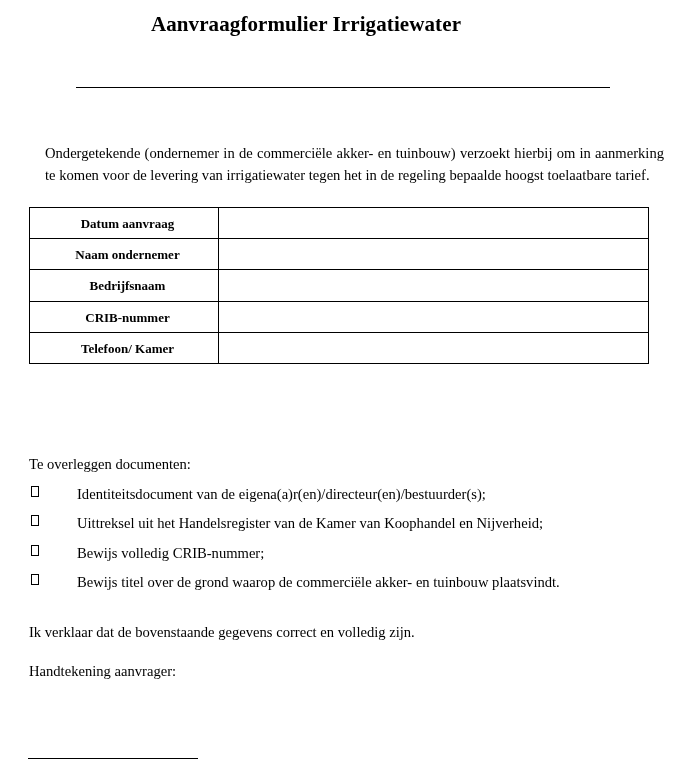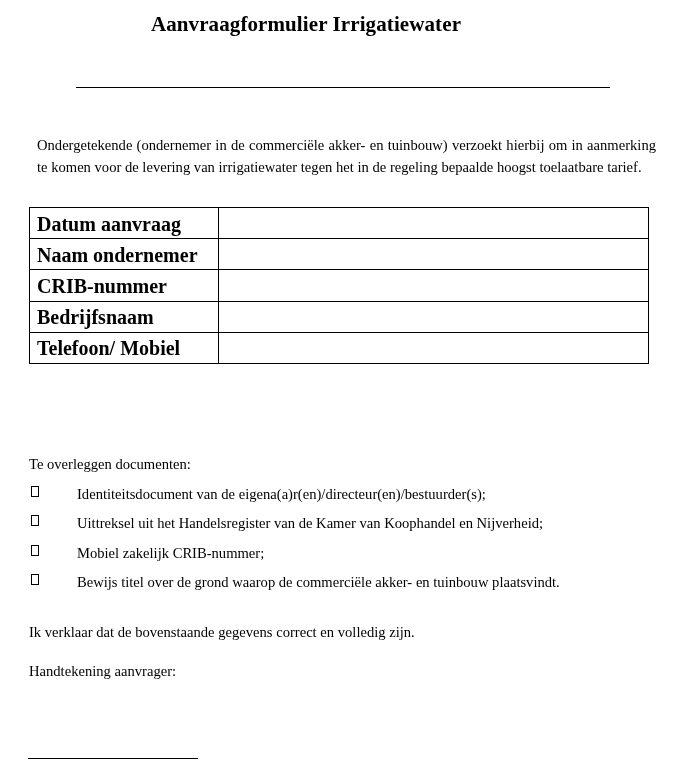--- a/index.html
+++ b/index.html
@@ -5,79 +5,79 @@
   html, body { margin:0; padding:0; background:#ffffff; }
   body { width:688px; height:780px; position:relative; overflow:hidden;
          font-family:"Liberation Serif","DejaVu Serif",serif; color:#000; }
   .title { position:absolute; top:12px; left:0; width:612px; text-align:center;
            font-size:21px; font-weight:bold; letter-spacing:0.1px; }
   .top-rule { position:absolute; top:87px; left:76px; width:534px; height:0;
               border-top:1.3px solid #000; }
   .intro { position:absolute; top:127px; left:29px; width:619px;
            font-size:14.6px; line-height:21.5px; text-align:justify; }
   table.info { position:absolute; top:207px; left:29px; width:620px;
-               border-collapse:collapse; font-size:20px; }
+               border-collapse:collapse; font-size:13px;text-align:center; }
   table.info td { border:1.3px solid #000; height:28.2px; padding:0 0 0 7px;
                   vertical-align:middle; }
   table.info td.lbl { width:181px; font-weight:bold; padding-top:2px; }
   .docs-head { position:absolute; top:456px; left:29px; font-size:14.6px; font-weight:normal; }
   .doc-item { position:absolute; left:29px; font-size:14.6px; display:flex; align-items:flex-start; }
   .doc-item .box { display:inline-block; width:6px; height:9px; border:1px solid #000;
                    margin-left:2px; margin-right:38px; }
   .statement { position:absolute; top:624px; left:29px; font-size:14.6px; }
   .sig-label { position:absolute; top:663px; left:29px; font-size:14.6px; }
   .sig-line { position:absolute; top:758px; left:28px; width:170px; height:0;
               border-top:1.2px solid #000; }
 </style>
 </head>
 <body>
 
 <div class="title">Aanvraagformulier Irrigatiewater</div>
 <div class="top-rule"></div>
 
-<p class="intro" style="margin:8px">Ondergetekende (ondernemer in de commerciële akker- en tuinbouw) verzoekt hierbij om in aanmerking te komen voor de levering van irrigatiewater tegen het in de regeling bepaalde hoogst toelaatbare tarief.</p>
+<p class="intro" style="margin:16px">Ondergetekende (ondernemer in de commerciële akker- en tuinbouw) verzoekt hierbij om in aanmerking te komen voor de levering van irrigatiewater tegen het in de regeling bepaalde hoogst toelaatbare tarief.</p>
 
 <table class="info">
   <tbody>
       <tr>
     <td class="lbl">Datum aanvraag</td>
     <td></td>
   </tr>
   <tr>
     <td class="lbl">Naam ondernemer</td>
     <td></td>
   </tr>
   <tr>
+    <td class="lbl">Bedrijfsnaam</td>
+    <td></td>
+  </tr>
+  <tr>
     <td class="lbl">CRIB-nummer</td>
     <td></td>
   </tr>
   <tr>
-    <td class="lbl">Bedrijfsnaam</td>
-    <td></td>
-  </tr>
-  <tr>
-    <td class="lbl">Telefoon/ Mobiel</td>
+    <td class="lbl">Telefoon/ Kamer</td>
     <td></td>
   </tr>
 </tbody>
   </table>
 
 <div class="docs-head">Te overleggen documenten:</div>
 
 <div class="doc-item" style="top:486px">
   <span class="box"></span>
   <span>Identiteitsdocument van de eigena(a)r(en)/directeur(en)/bestuurder(s);</span>
 </div>
 <div class="doc-item" style="top:515px">
   <span class="box"></span>
   <span>Uittreksel uit het Handelsregister van de Kamer van Koophandel en Nijverheid;</span>
 </div>
 <div class="doc-item" style="top:545px">
   <span class="box"></span>
-  <span>Mobiel zakelijk CRIB-nummer;</span>
+  <span>Bewijs volledig CRIB-nummer;</span>
 </div>
 <div class="doc-item" style="top:574px">
   <span class="box"></span>
   <span>Bewijs titel over de grond waarop de commerciële akker- en tuinbouw plaatsvindt.</span>
 </div>
 
 <div class="statement">Ik verklaar dat de bovenstaande gegevens correct en volledig zijn.</div>
 <div class="sig-label">Handtekening aanvrager:</div>
 <div class="sig-line"></div>
 

